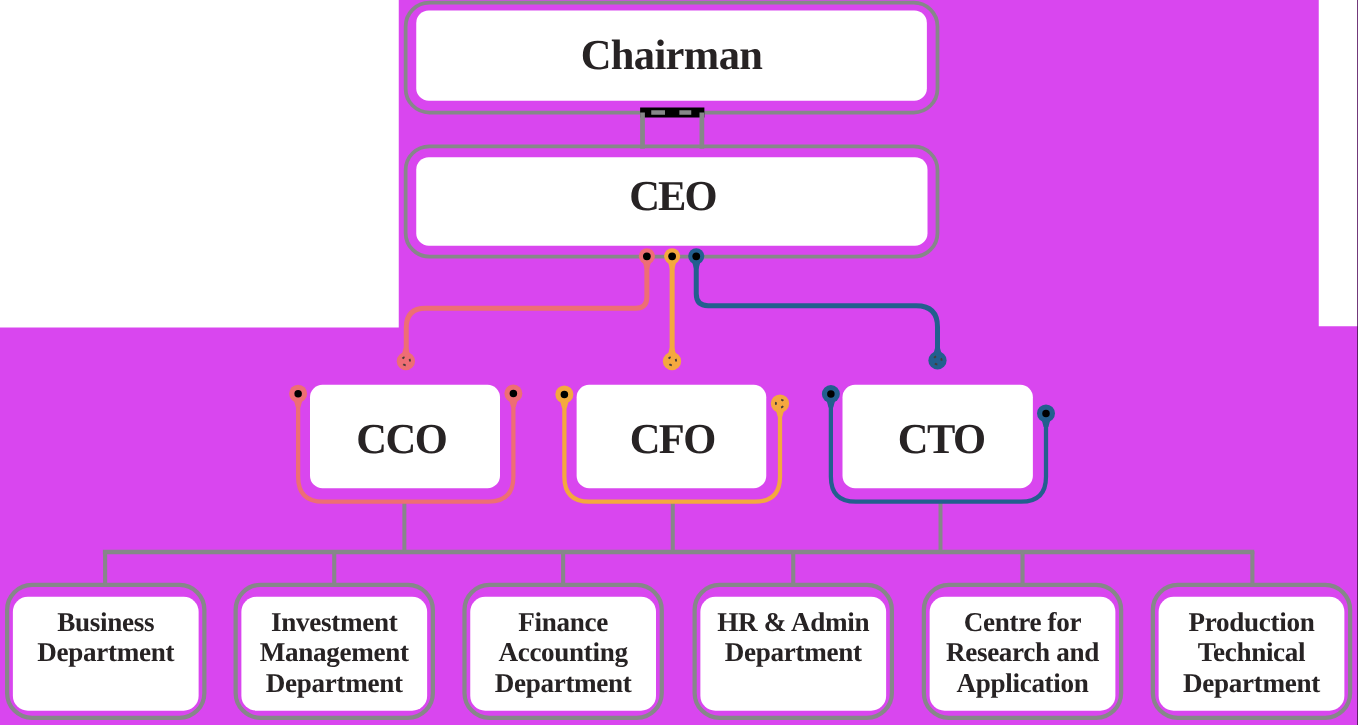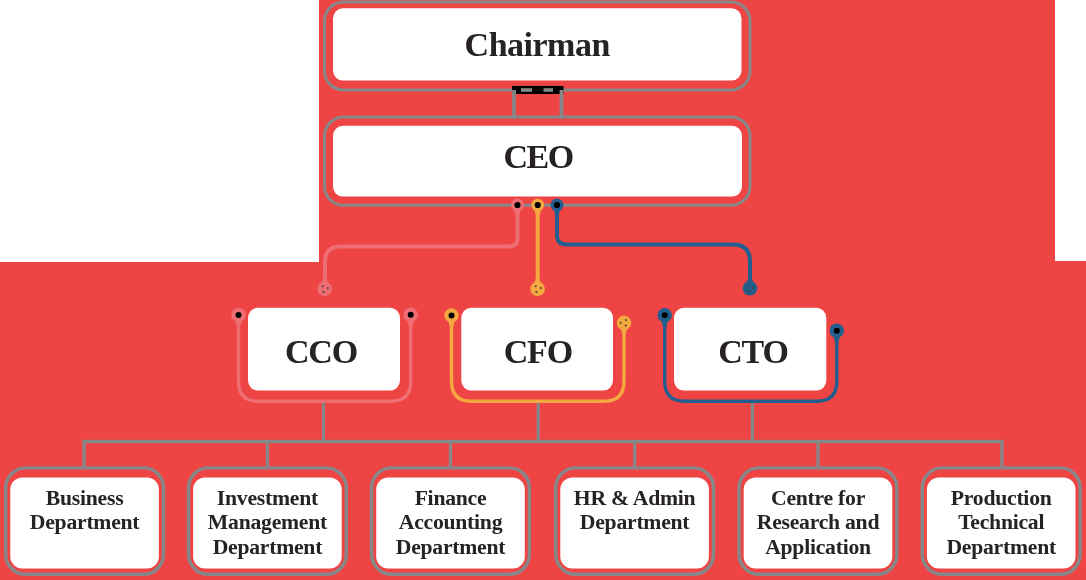--- a/index.html
+++ b/index.html
@@ -1,16 +1,16 @@
 <!DOCTYPE html>
 <html><head>
 <meta charset="utf-8">
 <style>
   html,body{margin:0;padding:0;background:#000;}
-  #stage{position:relative;width:1086px;height:580px;overflow:hidden;background:#ef4444;}
+  #stage{position:relative;width:1086px;height:580px;overflow:hidden;background:#d946ef;}
   svg{display:block;}
   text{font-family:"Liberation Serif",serif;font-weight:bold;fill:#272324;}
 </style>
 </head>
 <body>
 <div id="stage">
 <svg width="1086" height="580" viewBox="0 0 1086 580">
   <defs>
     <g id="bd">
           <circle r="7.2"></circle>

